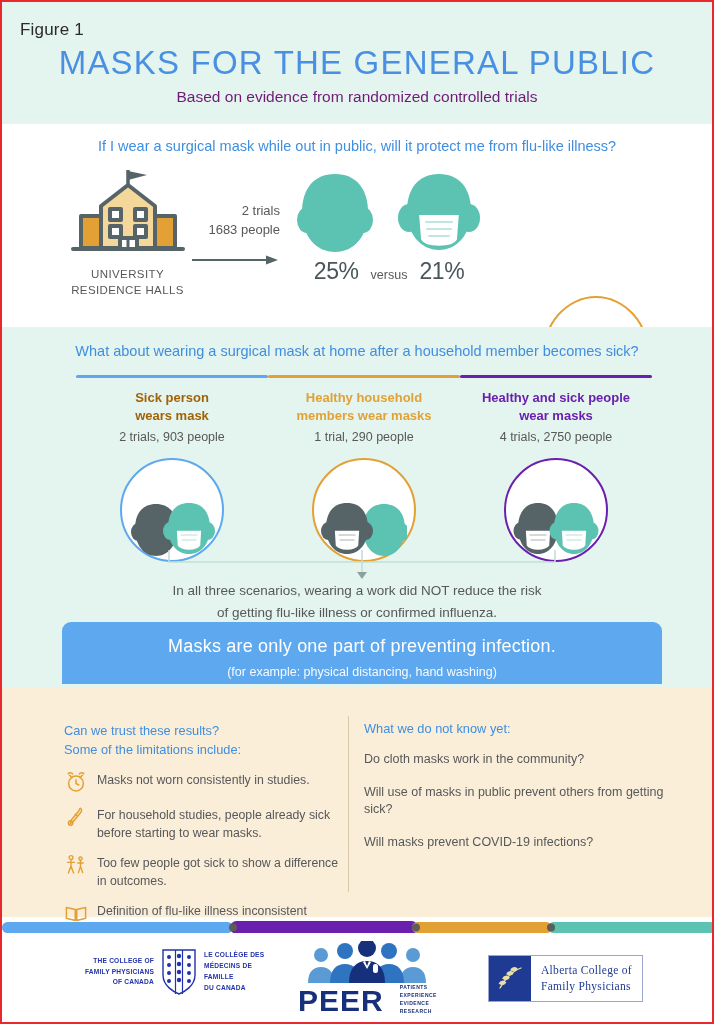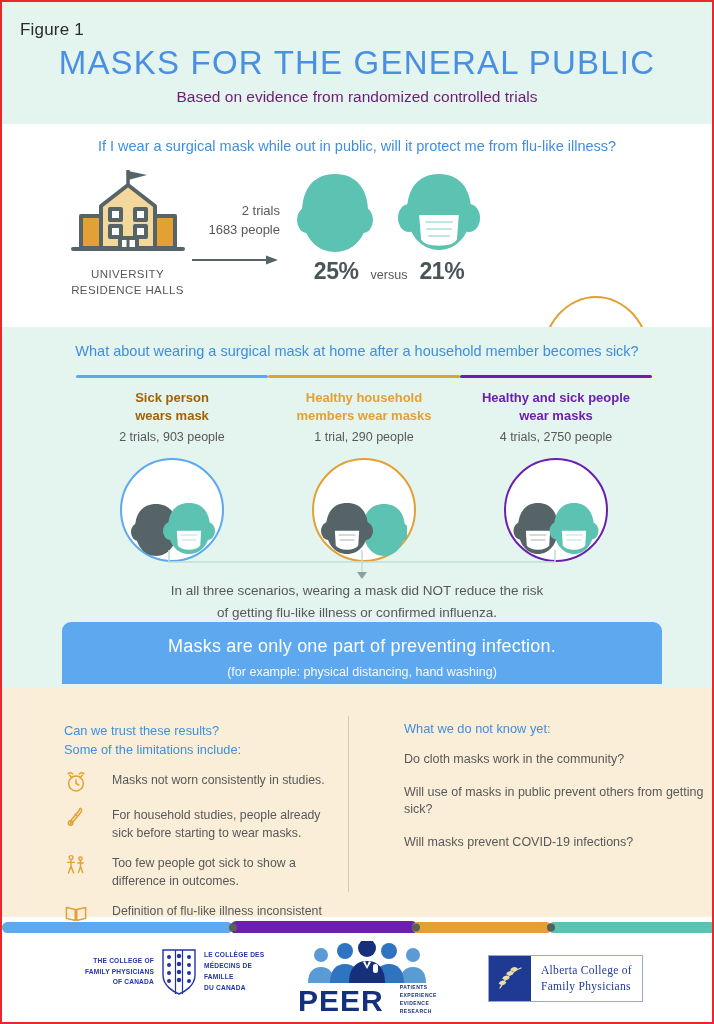--- a/index.html
+++ b/index.html
@@ -32,21 +32,21 @@
   #building-wrap{position:absolute;left:58px;top:40px;width:135px;text-align:center;}
   #building-label{margin-top:4px;font-size:11.5px;color:#57585a;line-height:1.35;letter-spacing:.4px;}
   
   #trials{position:absolute;left:173px;top:58px;width:105px;text-align:right;margin-top:20px;}
   #trials .tl{font-size:13px;color:#57585a;line-height:1.45;}
   #trials .arrow{margin-top:12px;}
   
   #heads{position:absolute;left:272px;top:46px;width:230px;}
   #heads .row{display:flex;align-items:flex-end;justify-content:center;gap:22px;}
   #pcts{display:flex;align-items:baseline;justify-content:center;gap:12px;margin-top:2px;}
-  .pct{font-size:23px;font-weight:bold;color:#4a5559;letter-spacing:-.4px;}
+  .pct{font-size:23px;font-weight:normal;color:#4a5559;letter-spacing:-.4px;}
   .versus{font-size:12.5px;color:#57585a;}
   #reduction{
     position:absolute;left:242px;top:272px;width:290px;text-align:center;
     font-size:13px;color:#57585a;line-height:1.45;
   }
   
   #nodiff{
     position:absolute;left:540px;top:172px;width:104px;height:118px;
     border:2.2px solid #e3a135;border-radius:50%;
     display:flex;align-items:center;justify-content:center;text-align:center;
@@ -80,25 +80,25 @@
     background:#5da8ef;border-radius:9px 9px 0 0;color:#ffffff;text-align:center;
     padding-top:14px;box-sizing:border-box;
   }
   #banner .b1{font-size:18px;letter-spacing:.2px;}
   #banner .b2{font-size:12.5px;margin-top:8px;opacity:.95;}
 
   
   #sec3{top:686px;height:229px;background:#faeed8;}
   #limits{position:absolute;left:62px;top:33px;width:278px;}
   #limits .head{font-size:12.8px;color:#3f8ee0;line-height:1.5;}
-  .lim-row{display:flex;align-items:flex-start;gap:24px;margin-top:11px;}
+  .lim-row{display:flex;align-items:flex-start;gap:9px;margin-top:11px;}
   .lim-row .txt{font-size:12.3px;color:#57585a;line-height:1.42;padding-top:2px;}
   .lim-icon{flex:0 0 24px;width:24px;height:24px;}
   #vdivider{position:absolute;left:346px;top:28px;width:1px;height:176px;background:#d8c9a8;}
-  #unknowns{position:absolute;left:362px;top:33px;width:310px;margin-left:40px;}
+  #unknowns{position:absolute;left:362px;top:33px;width:310px;}
   #unknowns .head{font-size:12.8px;color:#3f8ee0;}
   #unknowns .q{font-size:12.5px;color:#57585a;margin-top:15px;line-height:1.4;}
 
   
   #colorbar{position:absolute;left:0;top:918px;width:100%;height:13px;}
 
   
   #footer{top:931px;height:91px;background:#ffffff;}
   .logo{position:absolute;}
   #logo-cfpc{left:80px;top:16px;display:flex;align-items:center;gap:8px;}
@@ -293,21 +293,21 @@
     <svg width="390" height="32" viewBox="0 0 390 32">
       <g stroke="#c2ded6" stroke-width="1.6" fill="none">
         <path d="M2 2 L2 14 L388 14 L388 2"></path>
         <line x1="195" y1="2" x2="195" y2="25"></line>
       </g>
       <path d="M190 24 L200 24 L195 31 Z" fill="#8aa3a0"></path>
     </svg>
   </div>
 
   <div id="conclusion">
-    <span>In all three scenarios, wearing a mask did NOT reduce the risk</span><br>
+    <span>In all three scenarios, wearing a work did NOT reduce the risk</span><br>
     <span>of getting flu-like illness or confirmed influenza.</span>
   </div>
 
   <div id="banner">
     <div class="b1">Masks are only one part of preventing infection.</div>
     <div class="b2">(for example: physical distancing, hand washing)</div>
   </div>
 
   <div class="sec" id="sec3">
     <div id="limits">

